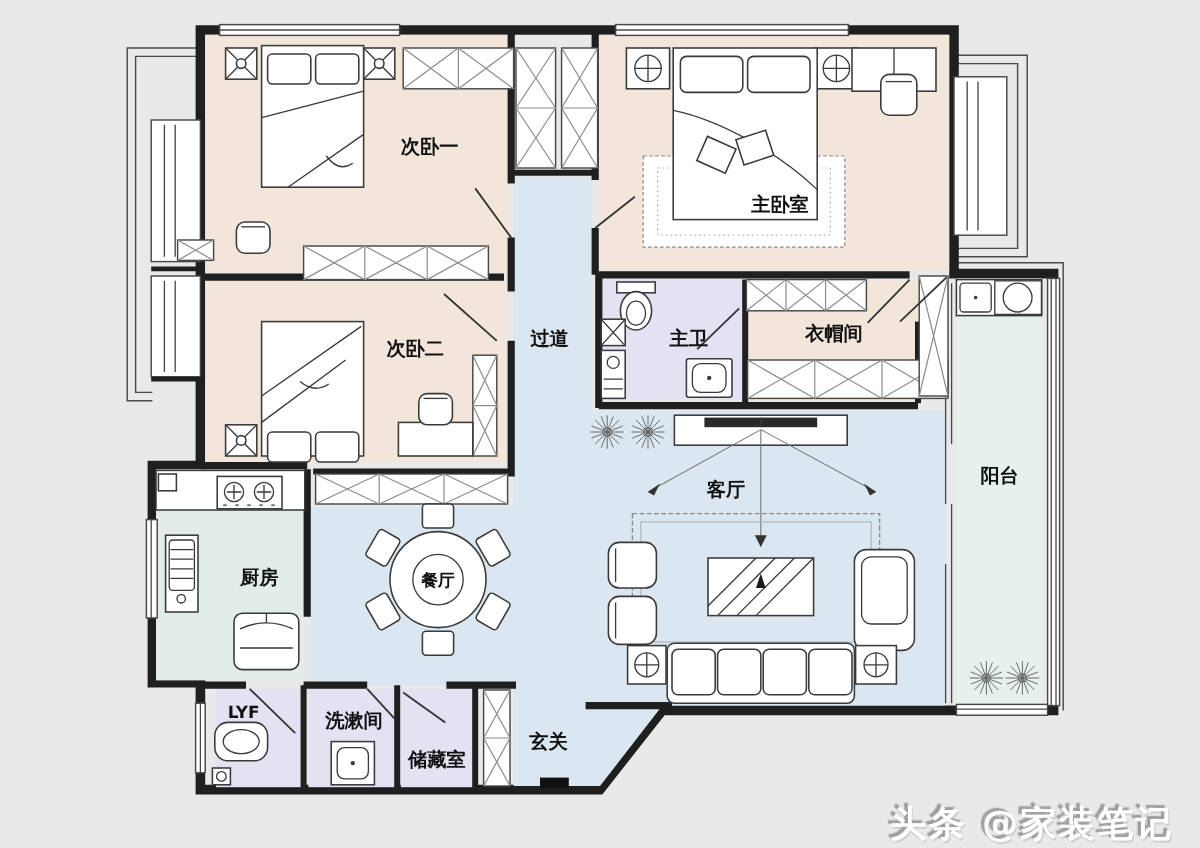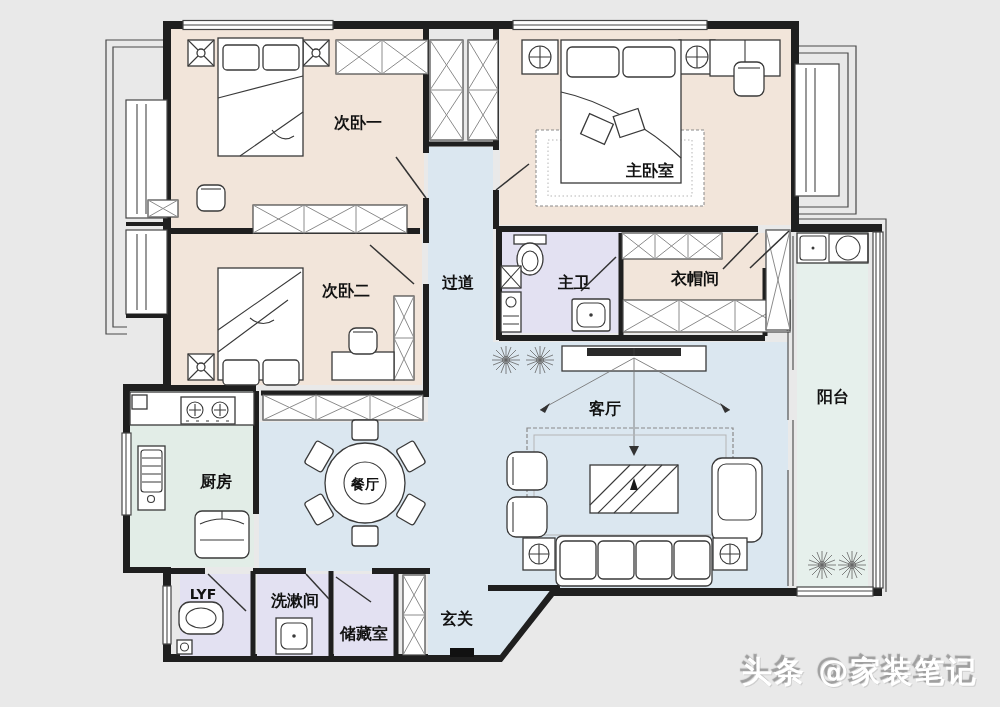--- a/index.html
+++ b/index.html
@@ -12,21 +12,21 @@
   .furl{fill:none;stroke:#3a3a3a;stroke-width:1.1;}
   .cab{fill:#ffffff;stroke:#474747;stroke-width:1.2;}
   .cabx{stroke:#8c8c8c;stroke-width:1;fill:none;}
   .win{stroke:#474747;stroke-width:1.1;fill:none;}
   .winband{fill:#ffffff;stroke:#474747;stroke-width:1.2;}
   .door{stroke:#333;stroke-width:1.5;fill:none;}
   .thin{stroke:#4a4a4a;stroke-width:1.2;fill:none;}
   .lbl{font-family:"DejaVu Sans",sans-serif;font-size:16px;font-weight:bold;
        fill:#111;text-anchor:middle;}
   .lbl-s{font-size:14px;}
-  .watermark{position:absolute;top:652px;left:742px;width:250px;
+  .watermark{position:absolute;top:667px;left:742px;width:250px;
     font:bold 30px "DejaVu Sans",sans-serif;color:#ffffff;letter-spacing:2px;
     text-shadow:-3px -3px 1px #9e9e9e, 1px 1px 0 #cfcfcf;white-space:nowrap;}
 </style>
 </head>
 <body>
 
 <div class="stage">
 <svg width="1000" height="707" viewBox="0 0 1000 707">
 
   <defs>

